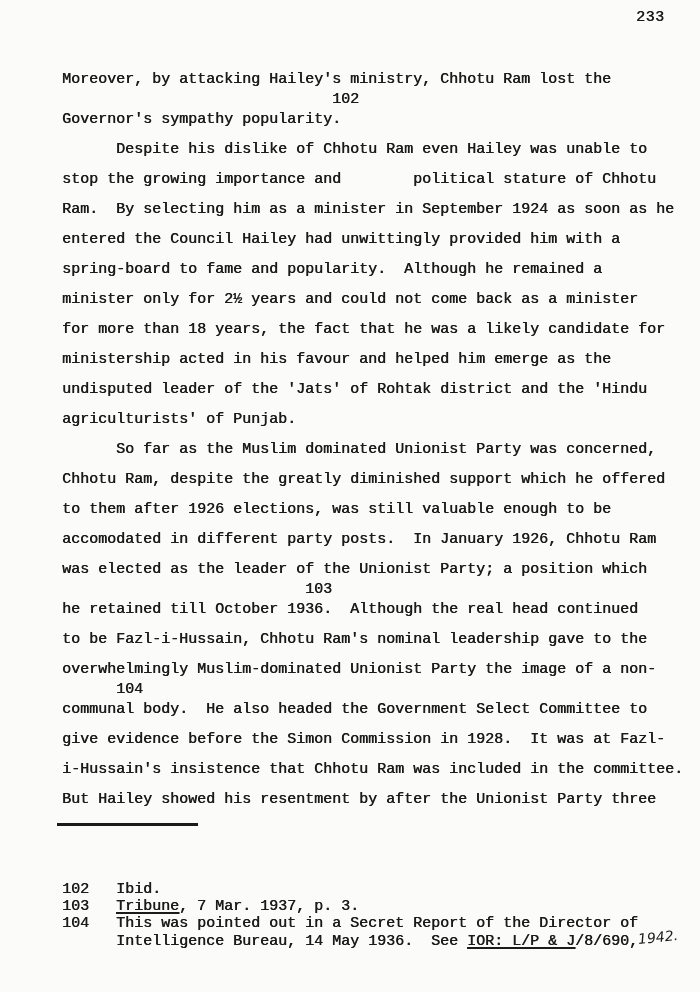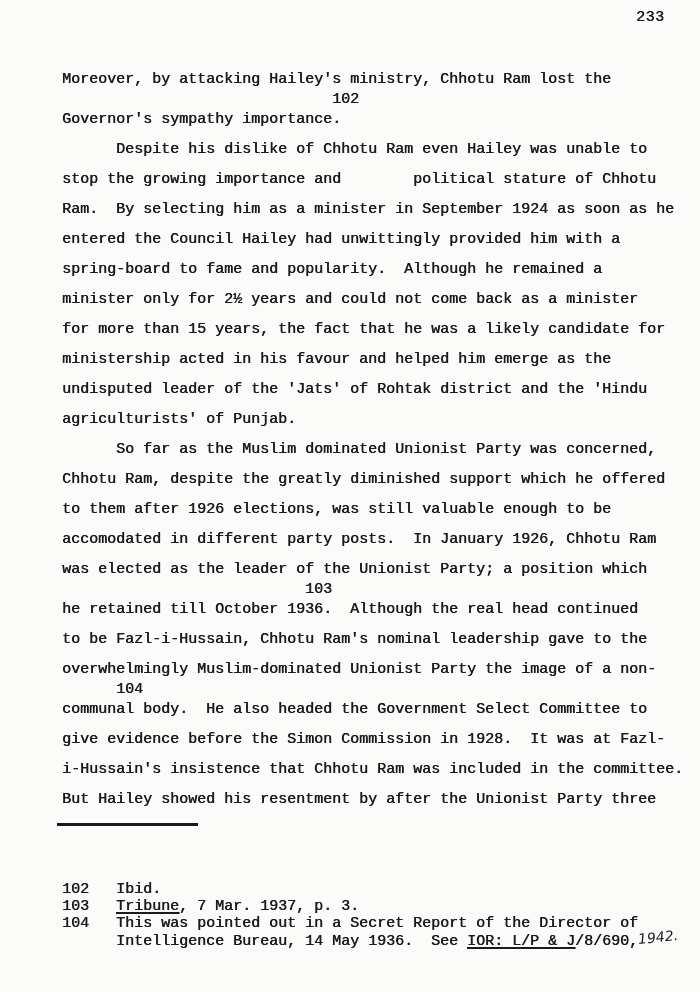--- a/index.html
+++ b/index.html
@@ -78,28 +78,28 @@
 </style>
 </head>
 <body>
 
 <div class="page">
   <div class="page-number">233</div>
 
   <div class="body-text">
       <div class="line">Moreover, by attacking Hailey's ministry, Chhotu Ram lost the</div>
       <div class="line sup">                              102</div>
-      <div class="line">Governor's sympathy importance.</div>
+      <div class="line">Governor's sympathy popularity.</div>
       <div class="line">      Despite his dislike of Chhotu Ram even Hailey was unable to</div>
       <div class="line">stop the growing importance and        political stature of Chhotu</div>
       <div class="line">Ram.  By selecting him as a minister in September 1924 as soon as he</div>
       <div class="line">entered the Council Hailey had unwittingly provided him with a</div>
       <div class="line">spring-board to fame and popularity.  Although he remained a</div>
       <div class="line">minister only for 2½ years and could not come back as a minister</div>
-      <div class="line">for more than 15 years, the fact that he was a likely candidate for</div>
+      <div class="line">for more than 18 years, the fact that he was a likely candidate for</div>
       <div class="line">ministership acted in his favour and helped him emerge as the</div>
       <div class="line">undisputed leader of the 'Jats' of Rohtak district and the 'Hindu</div>
       <div class="line">agriculturists' of Punjab.</div>
       <div class="line">      So far as the Muslim dominated Unionist Party was concerned,</div>
       <div class="line">Chhotu Ram, despite the greatly diminished support which he offered</div>
       <div class="line">to them after 1926 elections, was still valuable enough to be</div>
       <div class="line">accomodated in different party posts.  In January 1926, Chhotu Ram</div>
       <div class="line">was elected as the leader of the Unionist Party; a position which</div>
       <div class="line sup">                           103</div>
       <div class="line">he retained till October 1936.  Although the real head continued</div>

